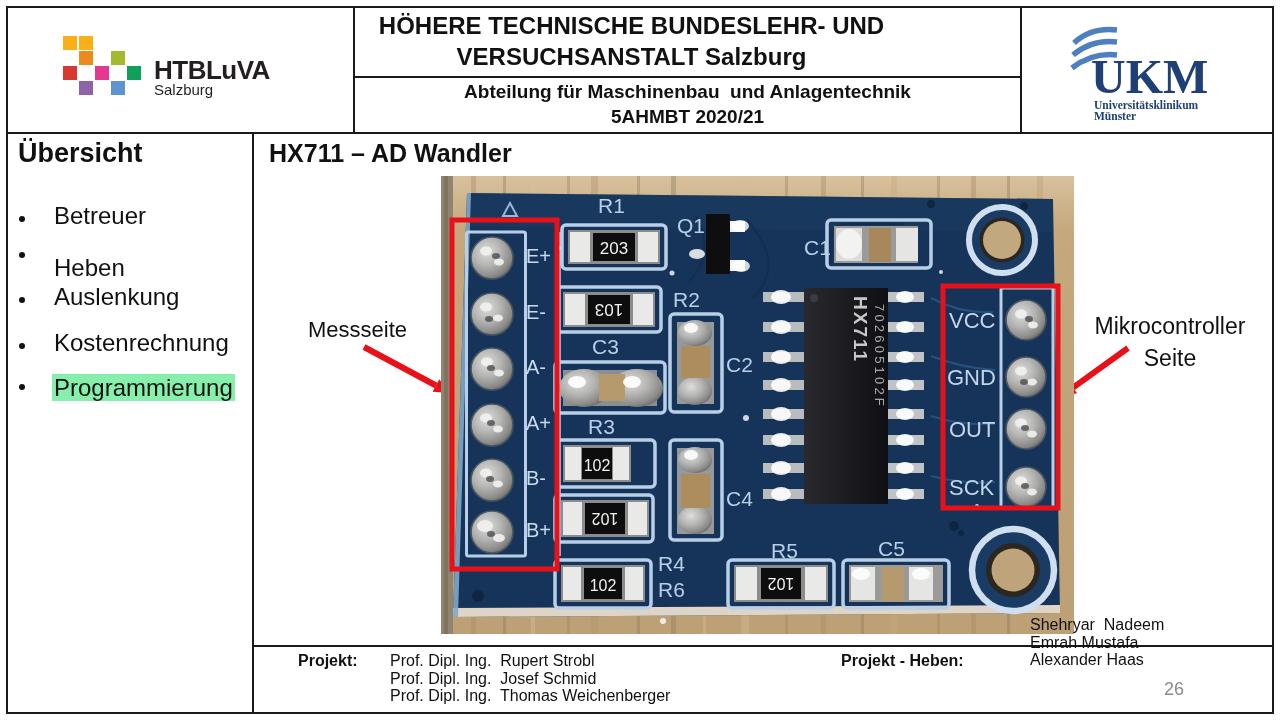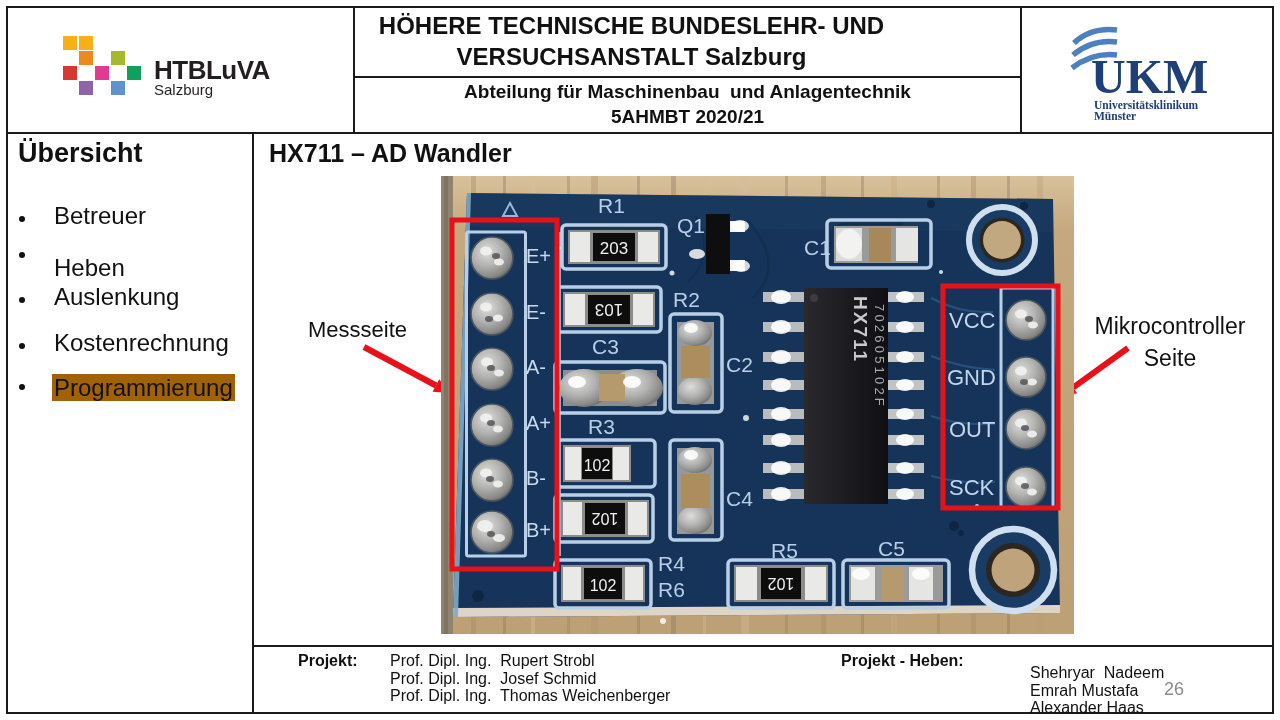--- a/index.html
+++ b/index.html
@@ -67,21 +67,21 @@
 <div class="abs" style="left:19px;top:252px;width:6px;height:6px;border-radius:50%;background:#111;"></div>
 <div class="abs" style="left:54px;top:238px;font-size:24px;color:#111;margin-top:16px;">Heben</div>
 
 <div class="abs" style="left:19px;top:297px;width:6px;height:6px;border-radius:50%;background:#111;"></div>
 <div class="abs" style="left:54px;top:283px;font-size:24px;color:#111;">Auslenkung</div>
 
 <div class="abs" style="left:19px;top:343px;width:6px;height:6px;border-radius:50%;background:#111;"></div>
 <div class="abs" style="left:54px;top:329px;font-size:24px;color:#111;">Kostenrechnung</div>
 
 <div class="abs" style="left:19px;top:384px;width:6px;height:6px;border-radius:50%;background:#111;"></div>
-<div class="abs" style="left:52px;top:374px;font-size:24px;color:#111;"><span style="background:#a16207;padding:0 2px;line-height:25px;">Programmierung</span></div>
+<div class="abs" style="left:52px;top:374px;font-size:24px;color:#111;"><span style="background:#86efac;padding:0 2px;line-height:25px;">Programmierung</span></div>
 
 <div class="abs" style="left:269px;top:139px;font-size:25px;font-weight:bold;color:#111;">HX711 – AD Wandler</div>
 
 <div class="abs" style="left:308px;top:317px;font-size:22px;color:#111;">Messseite</div>
 
 <div class="abs" style="left:1083px;top:310px;width:174px;text-align:center;font-size:23px;color:#111;line-height:32px;">Mikrocontroller<br>Seite</div>
 
 <svg class="abs" style="left:355px;top:338px;" width="105" height="62" viewBox="0 0 105 62">
   <line x1="9" y1="9" x2="81" y2="47.5" stroke="#e8111a" stroke-width="6"></line>
   <polygon points="95,55 77.6,53.7 84.2,41.3" fill="#e8111a"></polygon>
@@ -460,15 +460,15 @@
 <rect x="502" y="110" width="115" height="222" fill="none" stroke="#e8111a" stroke-width="5"></rect>
 </svg>
 </div>
 
 <div class="abs" style="left:298px;top:652px;font-size:16px;font-weight:bold;color:#111;">Projekt:</div>
 
 <div class="abs" style="left:390px;top:652px;font-size:16px;color:#111;line-height:17.5px;">Prof. Dipl. Ing.&nbsp; Rupert Strobl<br>Prof. Dipl. Ing.&nbsp; Josef Schmid<br>Prof. Dipl. Ing.&nbsp; Thomas Weichenberger</div>
 
 <div class="abs" style="left:841px;top:652px;font-size:16px;font-weight:bold;color:#111;">Projekt - Heben:</div>
 
-<div class="abs" style="left:1030px;top:664px;font-size:16px;color:#111;line-height:17.5px;">Shehryar&nbsp; Nadeem<br>Emrah Mustafa<br>Alexander Haas</div>
+<div class="abs" style="left:1030px;top:616px;font-size:16px;color:#111;line-height:17.5px;">Shehryar&nbsp; Nadeem<br>Emrah Mustafa<br>Alexander Haas</div>
 
 <div class="abs" style="left:1164px;top:679px;font-size:18px;color:#8a8a8a;">26</div>
 
 </body></html>

